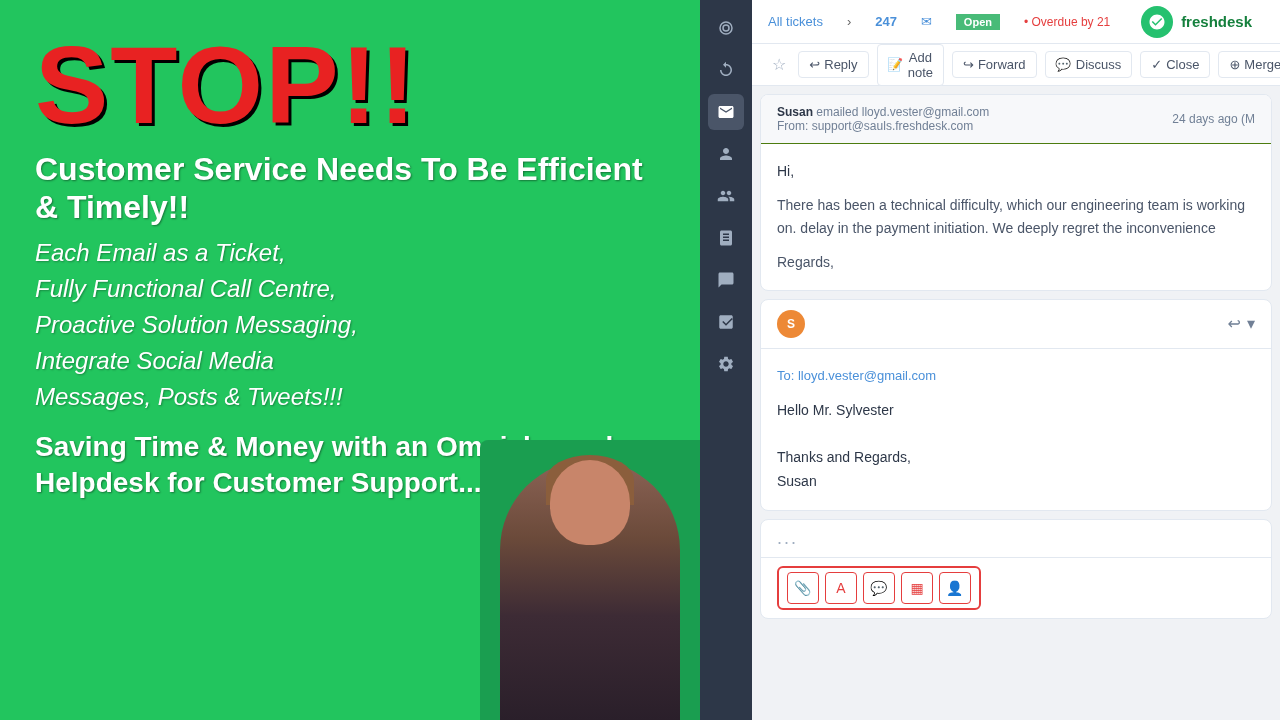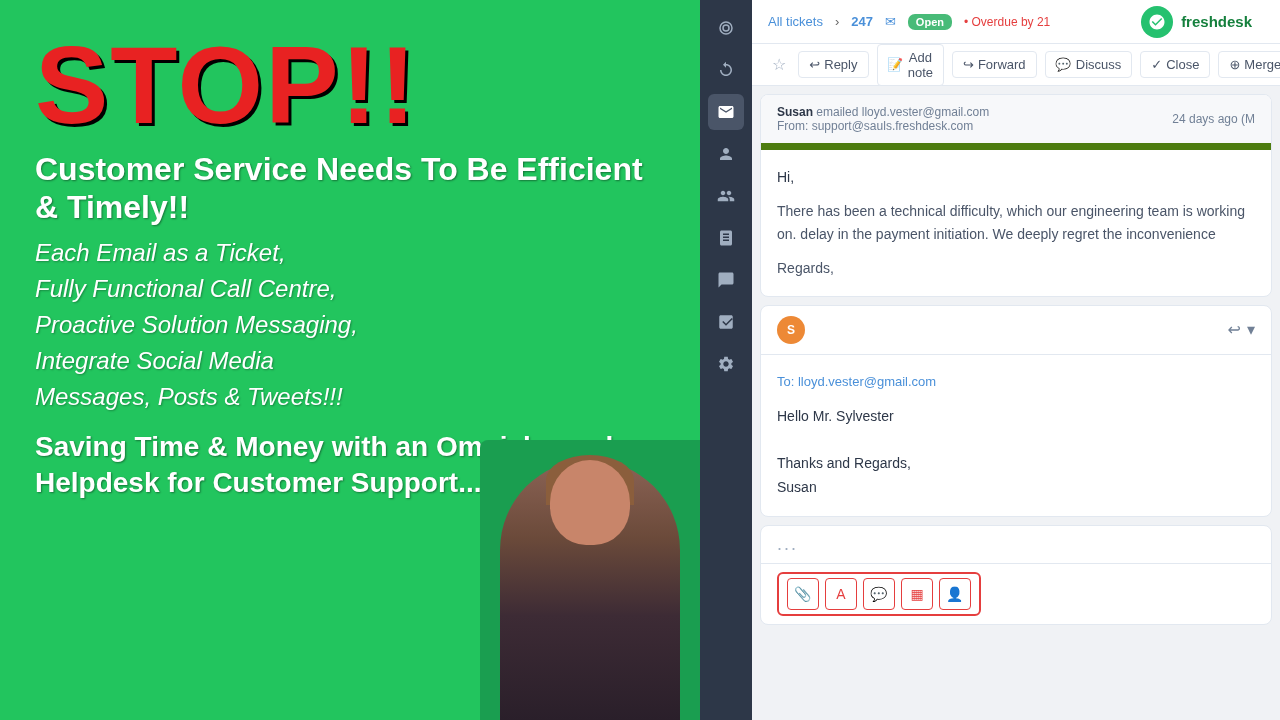--- a/index.html
+++ b/index.html
@@ -160,41 +160,41 @@
       padding: 8px 16px;
       display: flex;
       align-items: center;
       justify-content: space-between;
       height: 44px;
     }
 
     .breadcrumb {
       display: flex;
       align-items: center;
-      gap: 12px;
+      gap: 24px;
       font-size: 13px;
       color: #4a90d9;
     }
 
     .breadcrumb .separator {
       color: #666;
     }
 
     .breadcrumb .ticket-num {
       color: #4a90d9;
       font-weight: 700;
     }
 
     .status-badge {
       background: #48bb78;
       color: #fff;
       font-size: 11px;
       font-weight: 700;
       padding: 2px 8px;
-      border-radius: 7px;
+      border-radius: 0;
     }
 
     .overdue {
       color: #e53e3e;
       font-size: 12px;
     }
 
     
     .logo-area {
       display: flex;
@@ -270,21 +270,21 @@
       background: #fff;
       margin: 8px;
       border-radius: 8px;
       border: 1px solid #e2e8f0;
       overflow: hidden;
     }
 
     .email-header {
       padding: 10px 16px;
       background: #f7f8fa;
-      border-bottom: 7px solid #4d7c0f;
+      border-bottom: 1px solid #4d7c0f;
       display: flex;
       align-items: center;
       justify-content: space-between;
     }
 
     .email-meta {
       font-size: 12px;
       color: #718096;
     }
 

